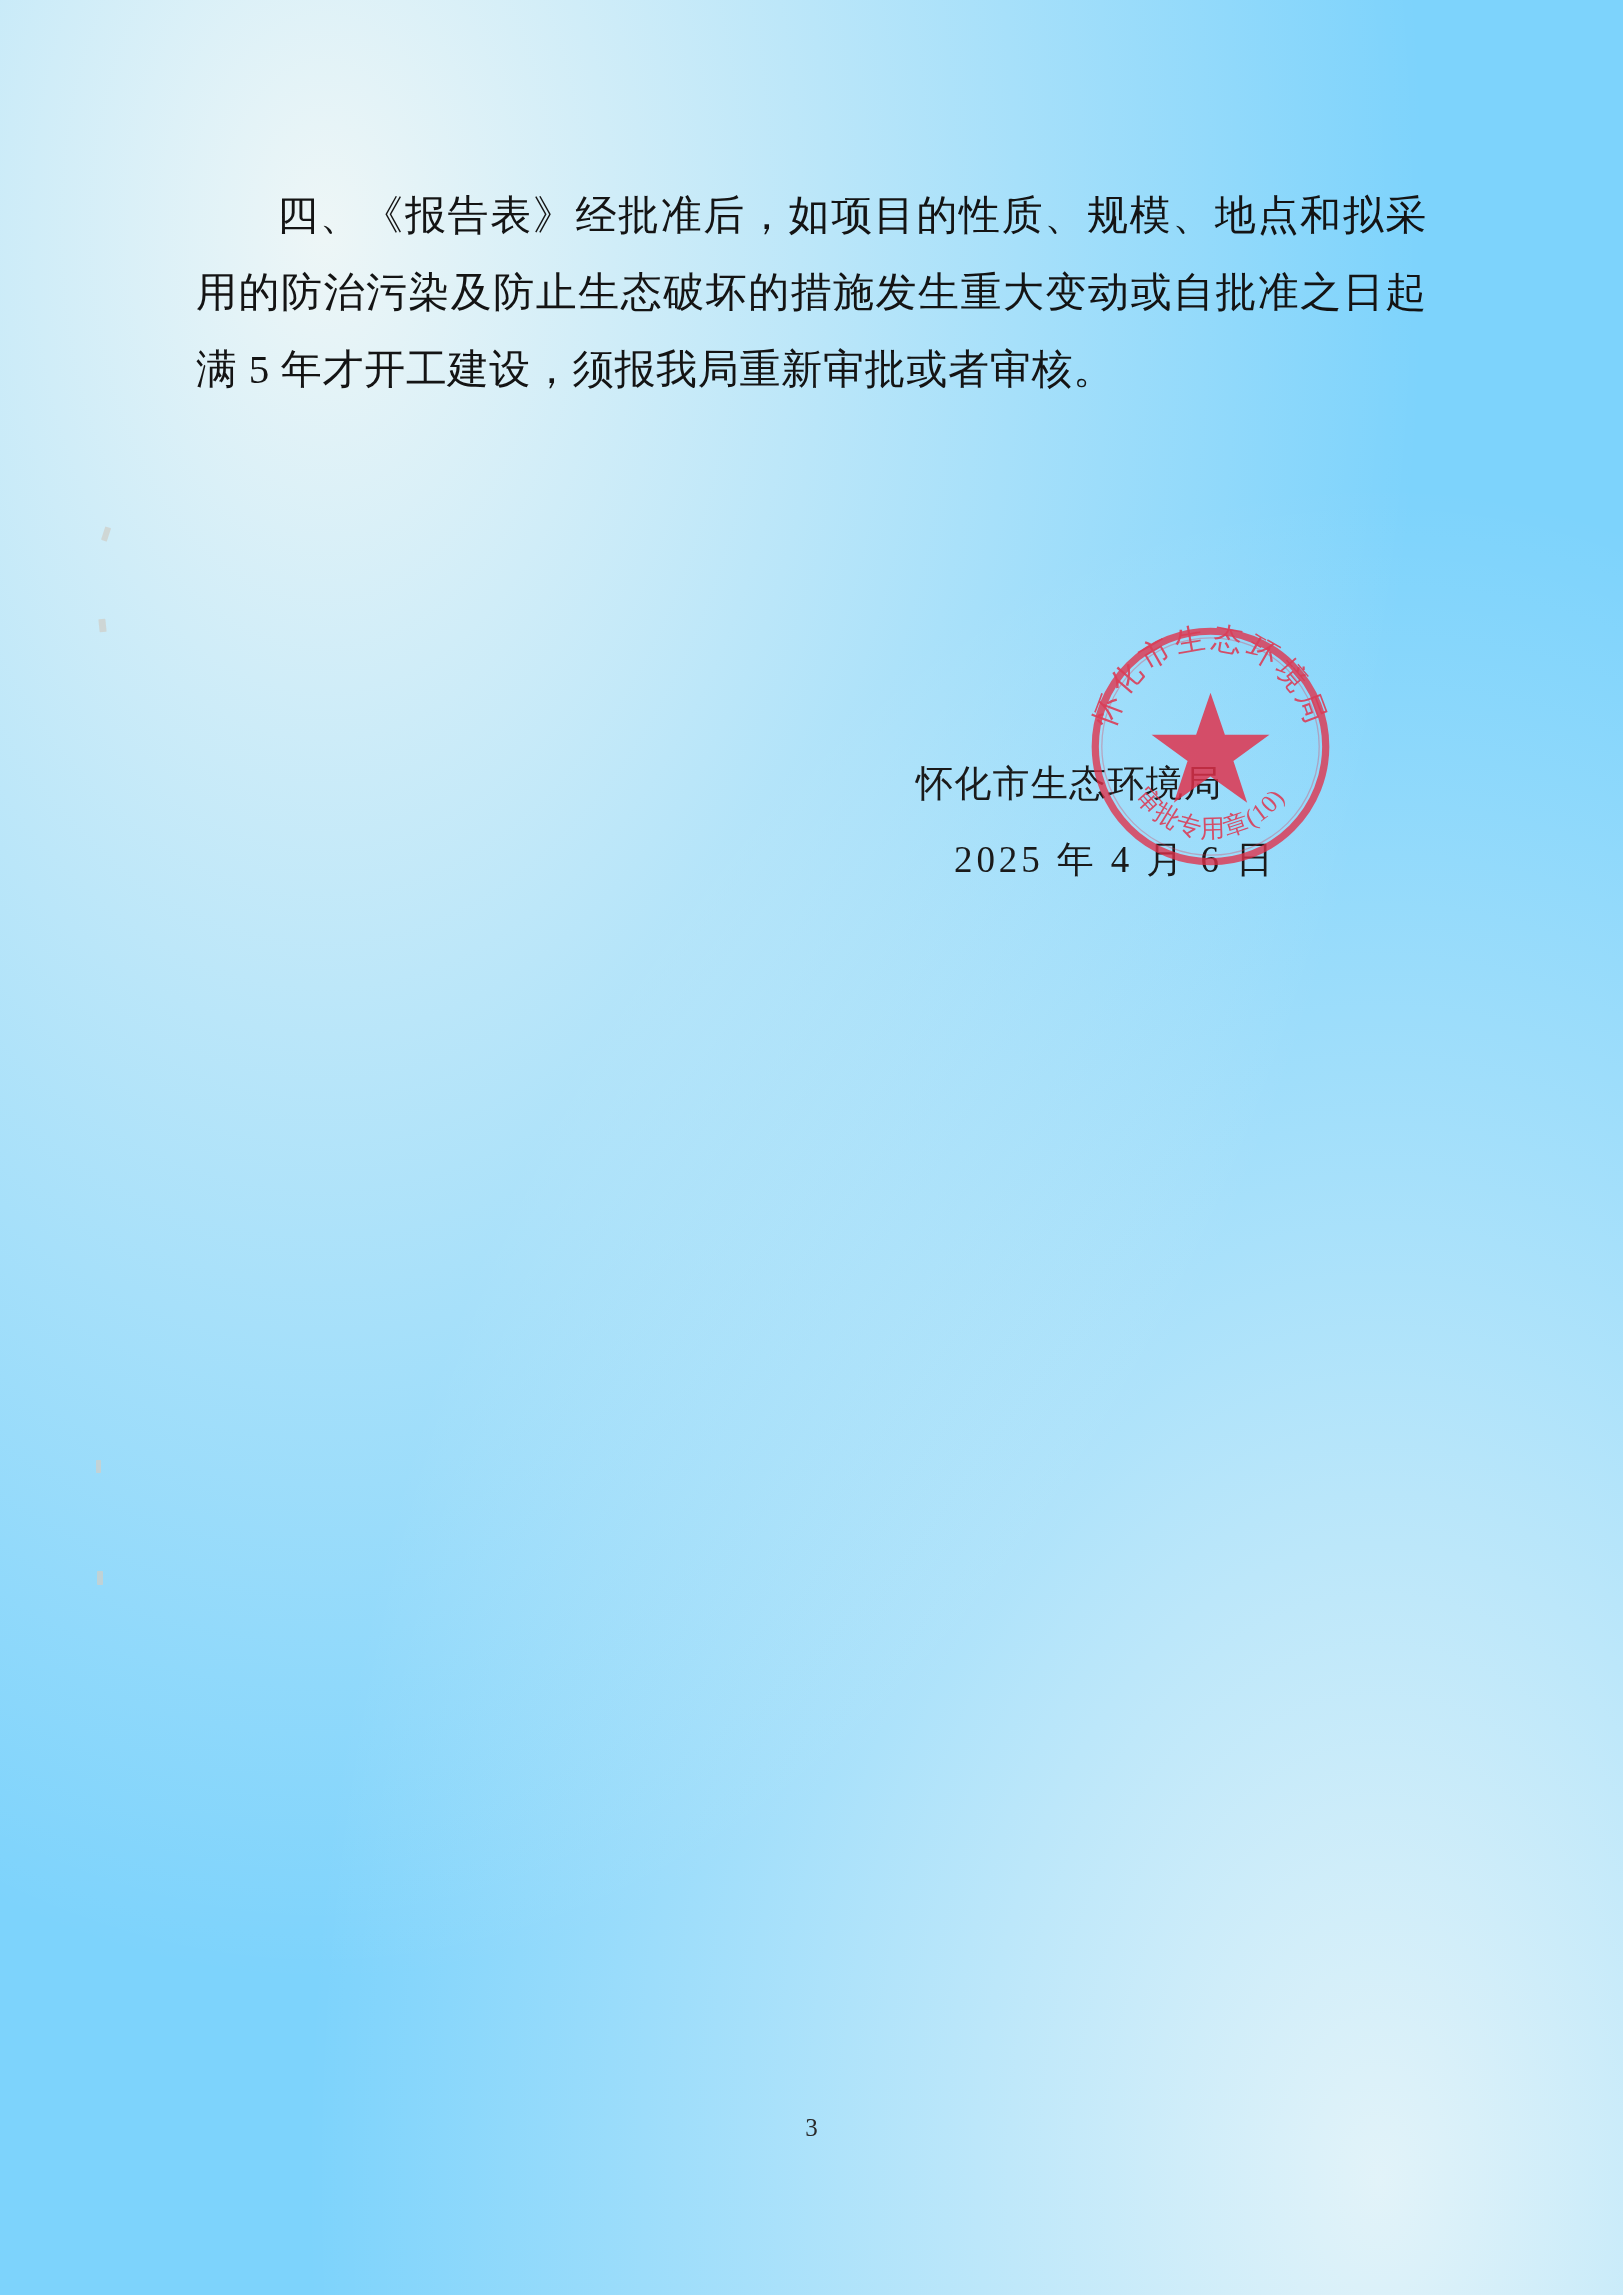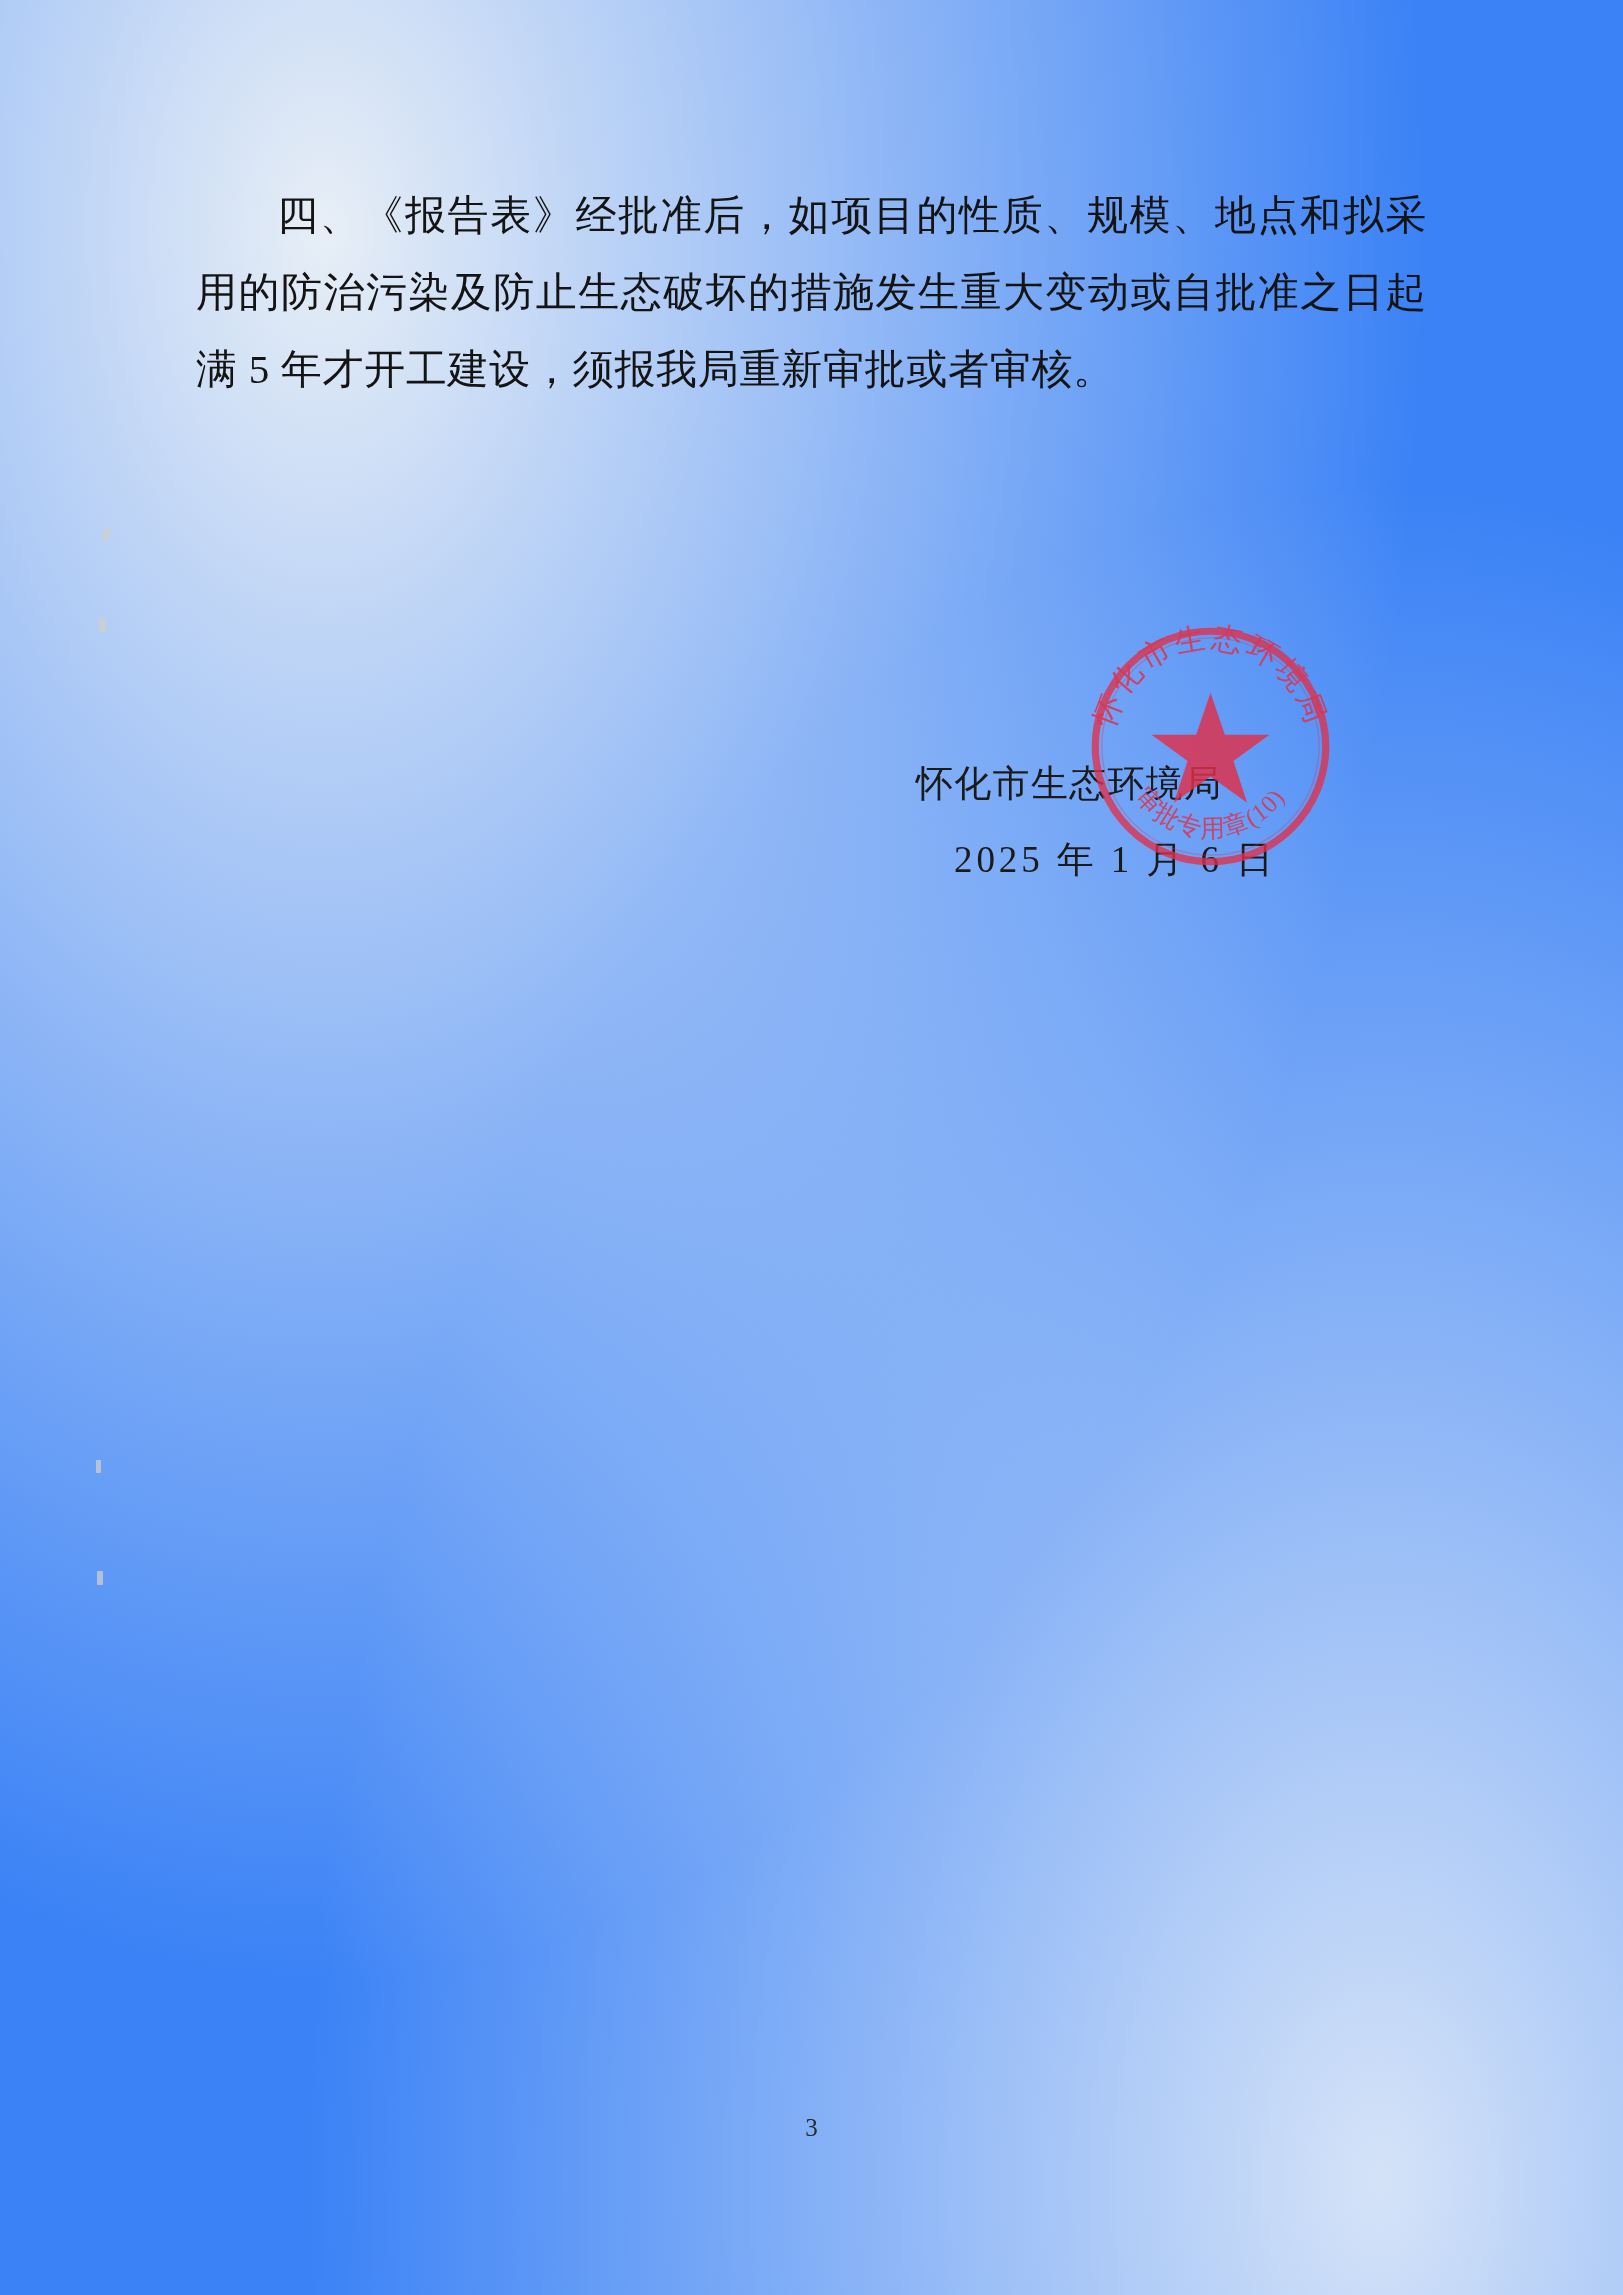--- a/index.html
+++ b/index.html
@@ -7,21 +7,21 @@
     padding: 0;
     background: #ffffff;
   }
   body {
     font-family: "Liberation Serif", "DejaVu Serif", serif;
   }
   .page {
     position: relative;
     width: 1623px;
     height: 2295px;
-    background: #3b82f6;
+    background: #7dd3fc;
     overflow: hidden;
   }
   
   .scan-tint {
     position: absolute;
     inset: 0;
     background:
       radial-gradient(ellipse at 20% 10%, rgba(250,250,246,0.9) 0%, rgba(253,253,252,0) 60%),
       radial-gradient(ellipse at 85% 95%, rgba(251,251,248,0.8) 0%, rgba(253,253,252,0) 55%);
     pointer-events: none;
@@ -104,21 +104,21 @@
   <div class="speck s2"></div>
   <div class="speck s3"></div>
   <div class="speck s4"></div>
 
   <div class="body-text">
     <p class="para">四、《报告表》经批准后，如项目的性质、规模、地点和拟采用的防治污染及防止生态破坏的措施发生重大变动或自批准之日起满 5 年才开工建设，须报我局重新审批或者审核。</p>
   </div>
 
   <div class="signature-block">
     <div class="sig-line">怀化市生态环境局</div>
-    <div class="sig-line date">2025 年 1 月 6 日</div>
+    <div class="sig-line date">2025 年 4 月 6 日</div>
   </div>
 
   <div class="seal">
     <svg width="275" height="275" viewBox="0 0 420 420" xmlns="http://www.w3.org/2000/svg">
       <defs>
         <path id="sealArc" d="M 60,210 A 150,150 0 0 1 360,210"></path>
         <path id="sealArcLow" d="M 72,210 A 138,138 0 0 0 348,210"></path>
       </defs>
       <circle cx="210" cy="210" r="176" fill="none" stroke="#e0304a" stroke-width="11" opacity="0.85"></circle>
       <circle cx="210" cy="210" r="166" fill="none" stroke="#e0304a" stroke-width="2" opacity="0.35"></circle>

